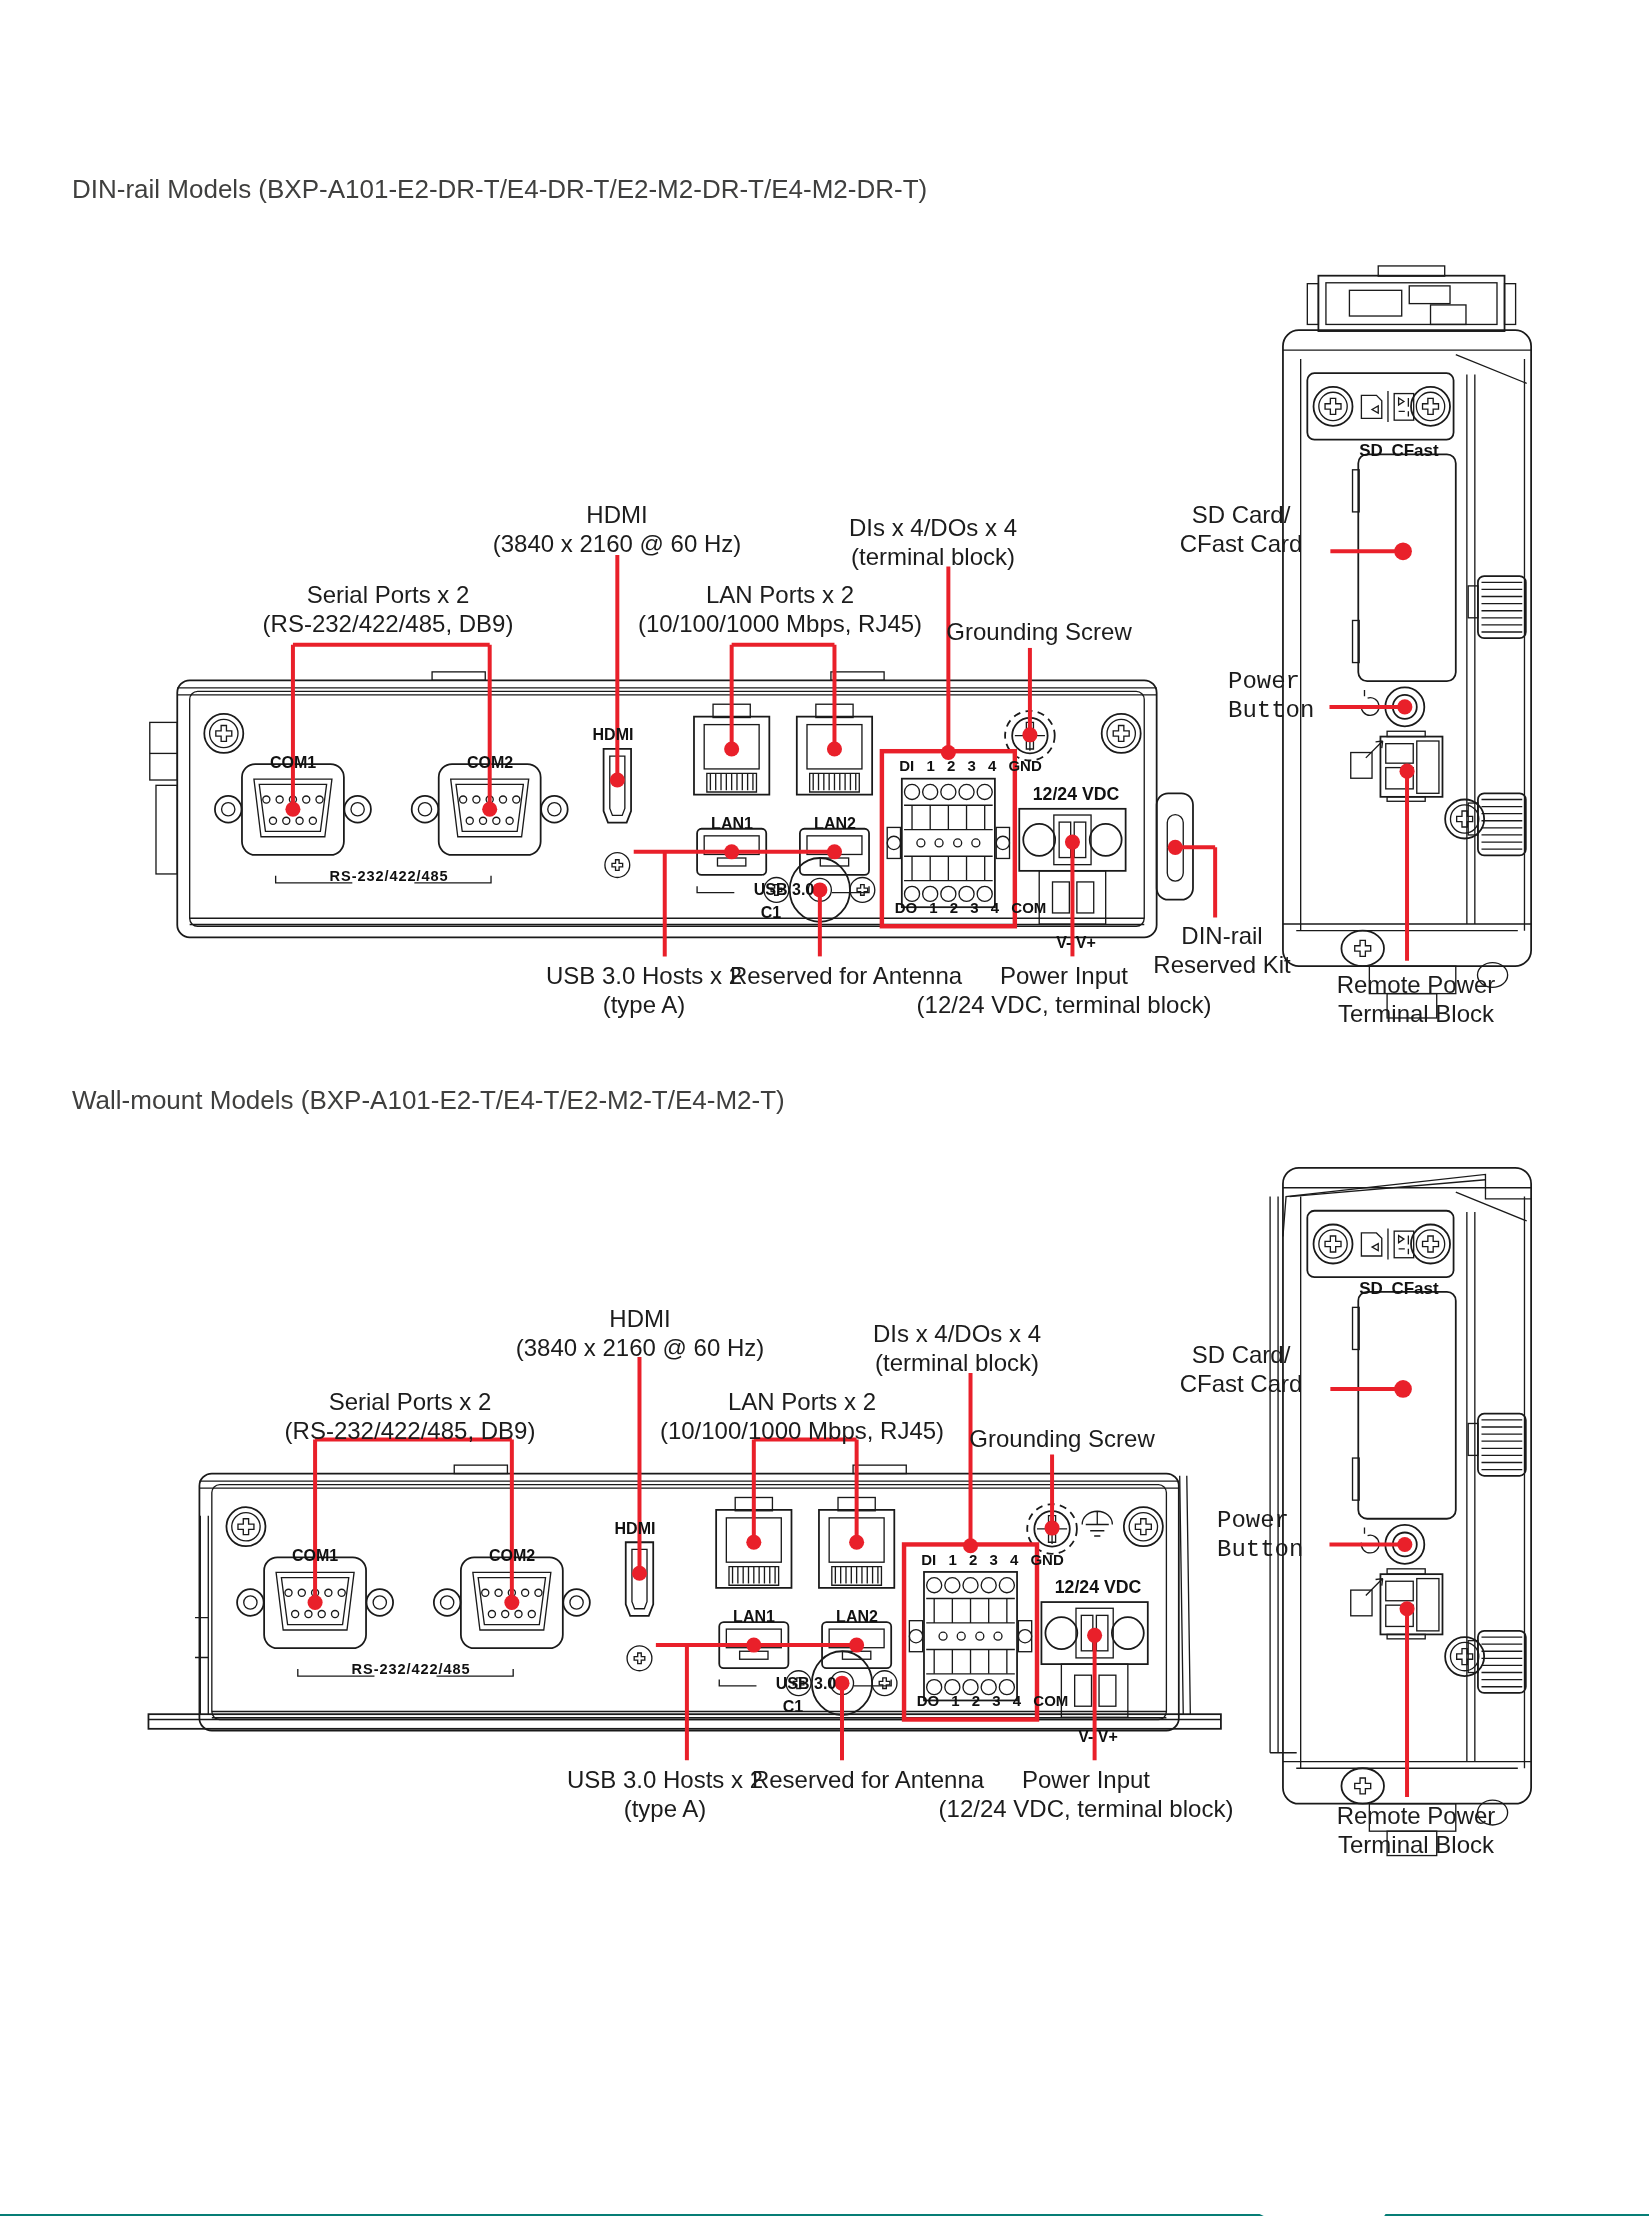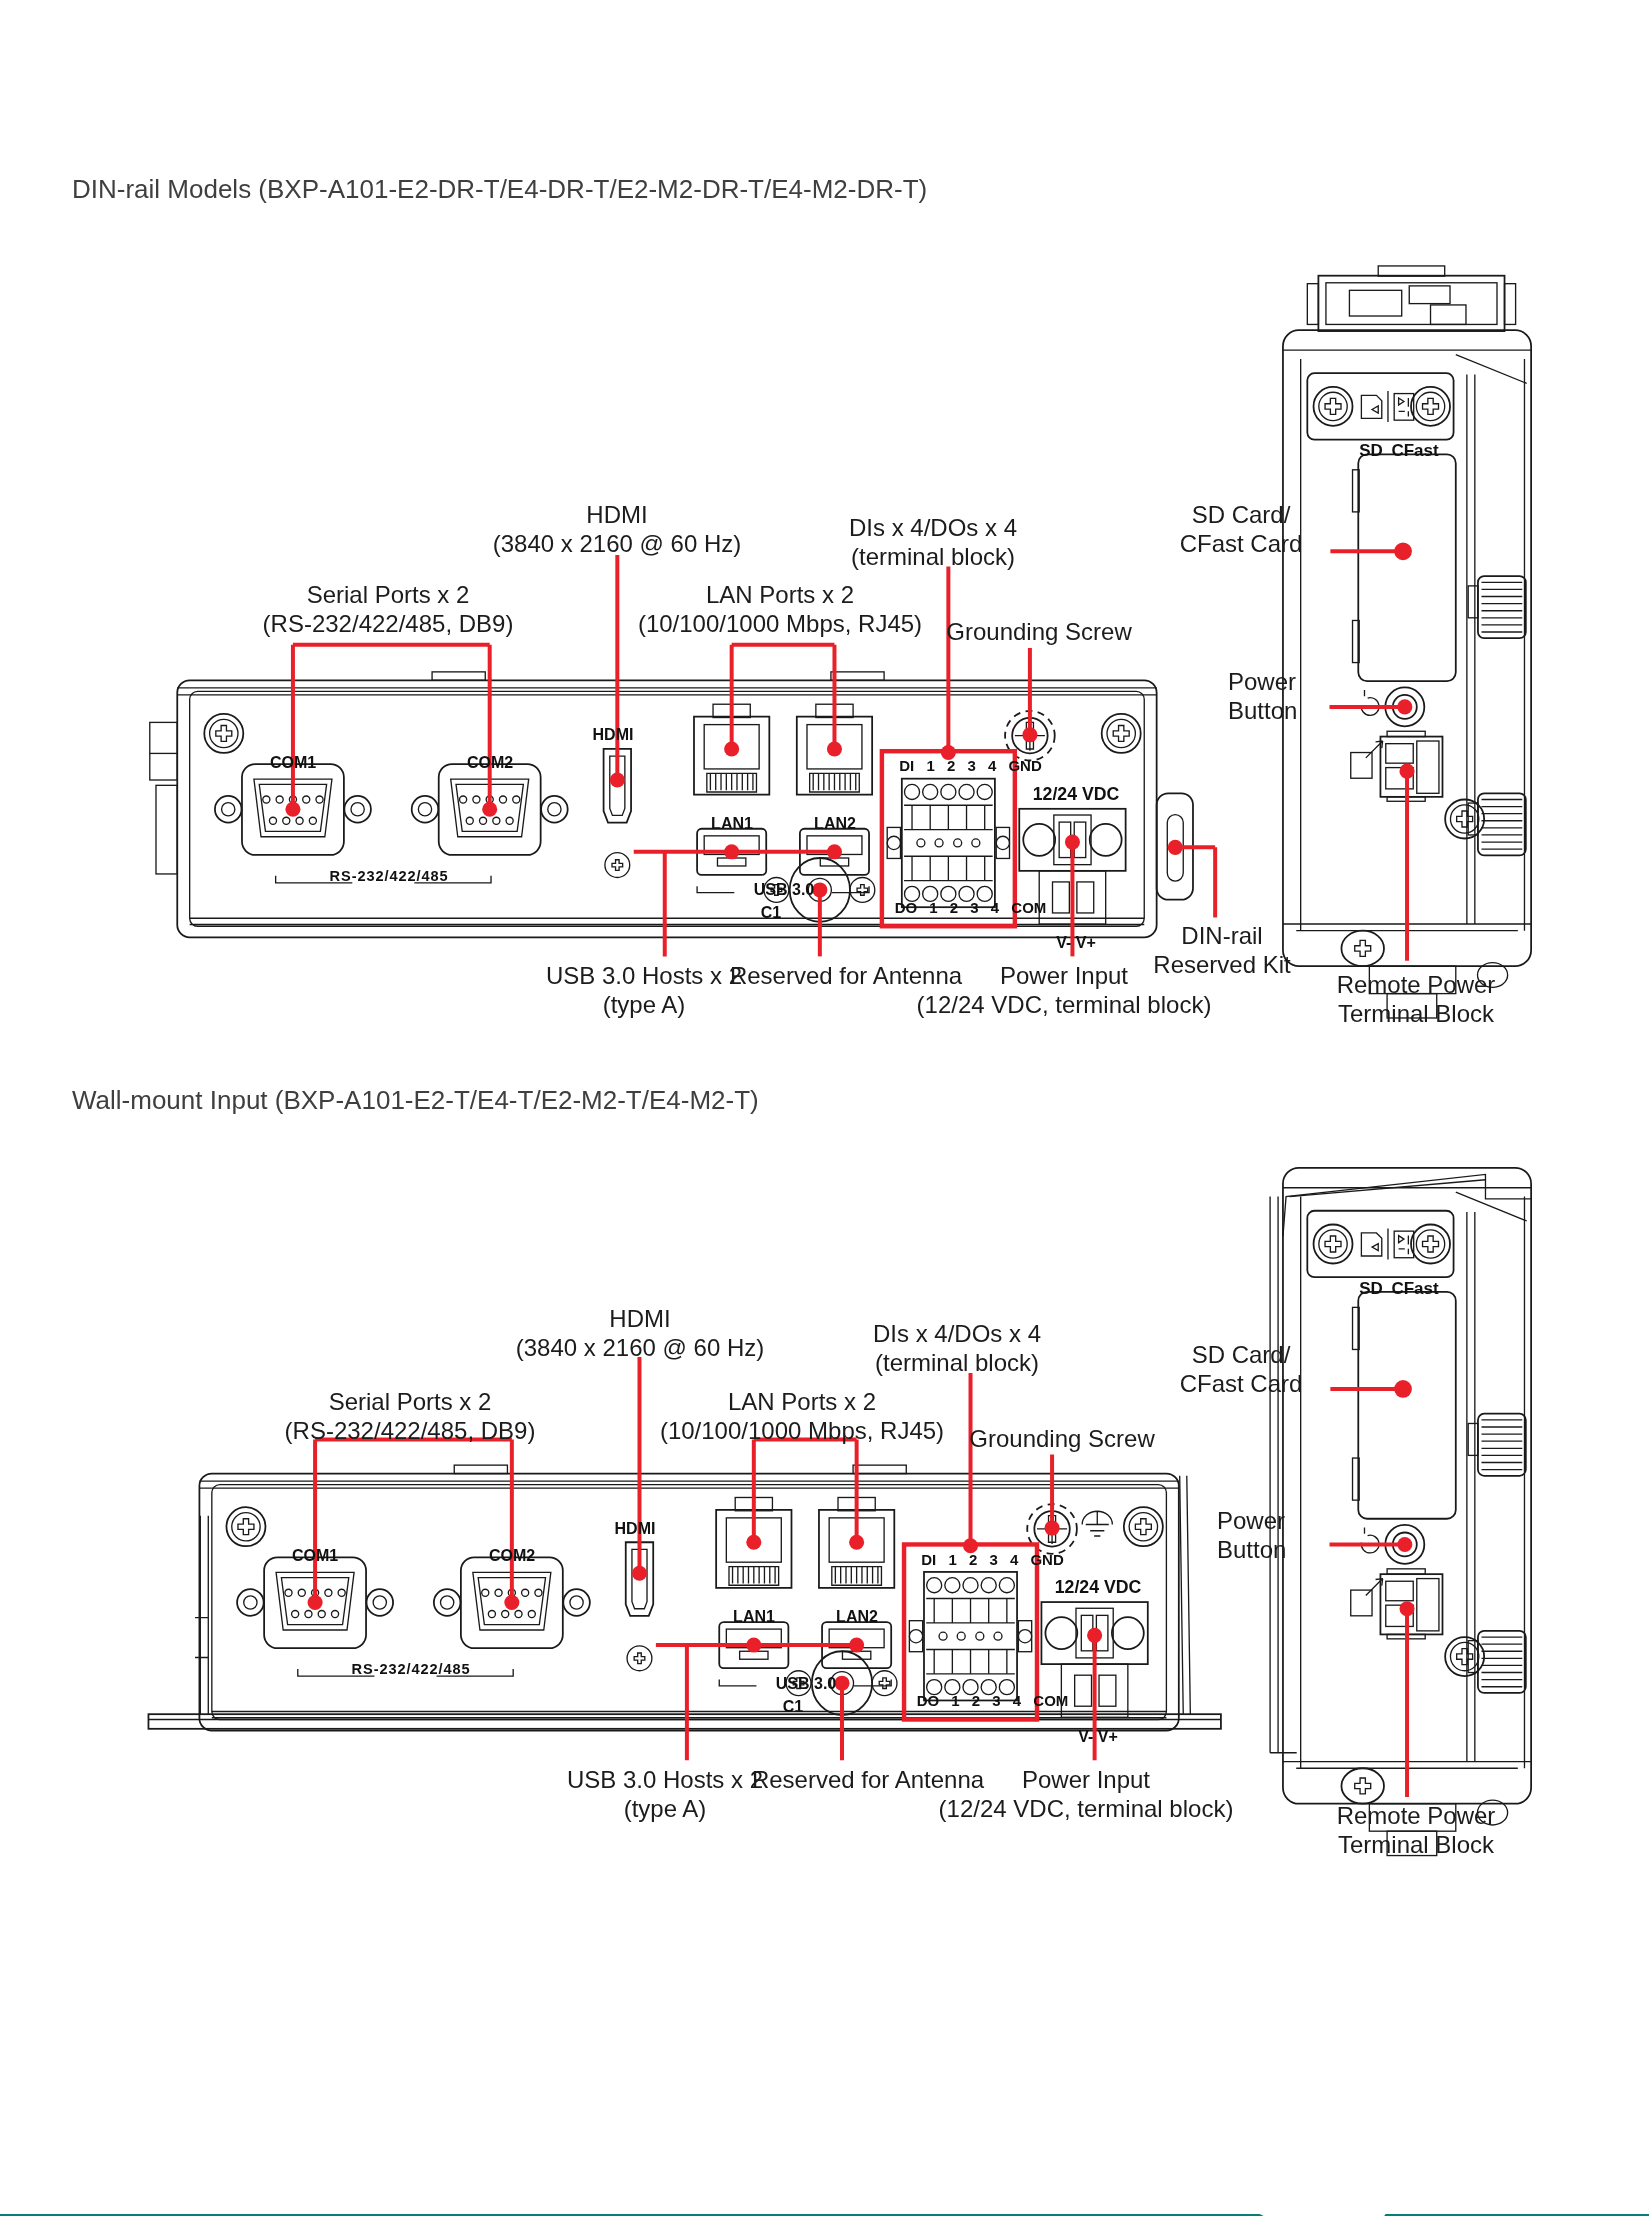--- a/index.html
+++ b/index.html
@@ -4,21 +4,21 @@
 <style>
   html,body{margin:0;padding:0;background:#ffffff;}
   #page{position:relative;width:1649px;height:2332px;background:#ffffff;overflow:hidden;
         font-family:"Liberation Sans","DejaVu Sans",sans-serif;color:#1a1a1a;}
   .abs{position:absolute;}
   #title{left:88px;top:94px;font-size:48px;font-weight:bold;color:#0f8a80;letter-spacing:0.4px;}
   .secHead{left:72px;font-size:26px;font-weight:normal;color:#3f3f3e;white-space:nowrap;}
   svg.art{position:absolute;left:0;top:0;width:1649px;height:2332px;}
   .lbl{position:absolute;transform:translateX(-50%);text-align:center;font-size:24px;line-height:29px;
        color:#1c1c1c;white-space:nowrap;}
-  .lblL{position:absolute;text-align:left;font-size:24px;line-height:29px;color:#1c1c1c;white-space:nowrap;}
+  .lblL{position:absolute;text-align:left;font-size:24px;line-height:29px;color:#1c1c1c;white-space:nowrap;font-family:Liberation Mono, monospace;}
   .pl{position:absolute;transform:translateX(-50%);font-weight:bold;font-size:16px;color:#111;white-space:nowrap;}
   .pls{font-size:14.6px;letter-spacing:0.9px;}
   .plw{word-spacing:8px;padding-left:43px;}
   #footer{position:absolute;left:0;top:2214px;width:1649px;height:118px;background:#067e76;}
   .k{stroke:#1a1a1a;fill:none;stroke-width:4;}
   .k2{stroke:#1a1a1a;fill:none;stroke-width:3;}
   .red{stroke:#e9202a;fill:none;stroke-width:9;}
   .rd{fill:#e9202a;stroke:none;}
   .rr{stroke:#e9202a;fill:none;stroke-width:10;}
 </style>
@@ -305,21 +305,21 @@
       <path class="red" d="M3002,3134 H3166"></path>
         <circle class="rd" cx="3166" cy="3134" r="20"></circle>
       <path class="red" d="M3000,3485 H3170"></path>
         <circle class="rd" cx="3170" cy="3485" r="17"></circle>
       <path class="red" d="M3175,3630 V4055"></path>
         <circle class="rd" cx="3175" cy="3630" r="17"></circle>
     </g>
   </svg>
 
   <div class="abs secHead" style="top:174px;">DIN-rail Models (BXP-A101-E2-DR-T/E4-DR-T/E2-M2-DR-T/E4-M2-DR-T)</div>
-  <div class="abs secHead" style="top:1085px;">Wall-mount Input (BXP-A101-E2-T/E4-T/E2-M2-T/E4-M2-T)</div>
+  <div class="abs secHead" style="top:1085px;">Wall-mount Models (BXP-A101-E2-T/E4-T/E2-M2-T/E4-M2-T)</div>
 
   <div class="lbl" style="left:617px;top:500px;">
     <div>HDMI</div>
       <div>(3840 x 2160 @ 60 Hz)</div>
     </div>
   <div class="lbl" style="left:933px;top:513px;">
     <div>DIs x 4/DOs x 4</div>
       <div>(terminal block)</div>
     </div>
   <div class="lbl" style="left:1241px;top:500px;">

